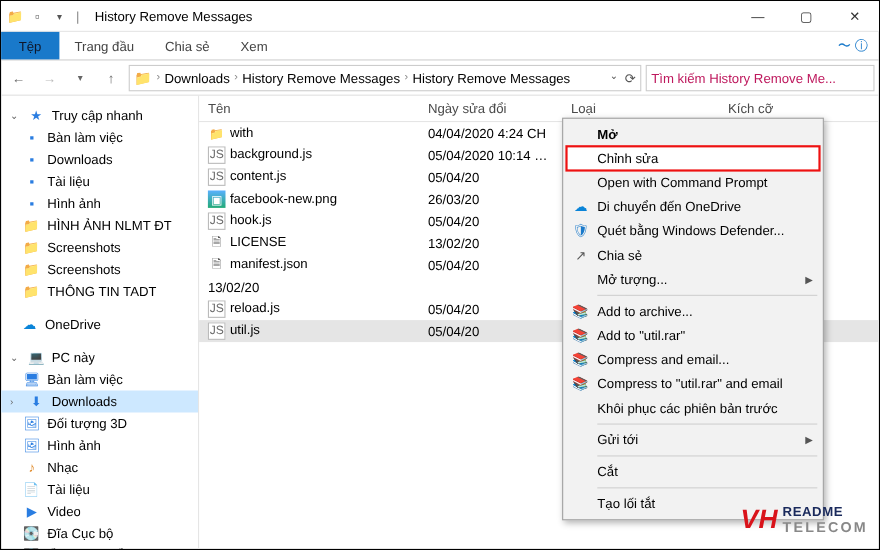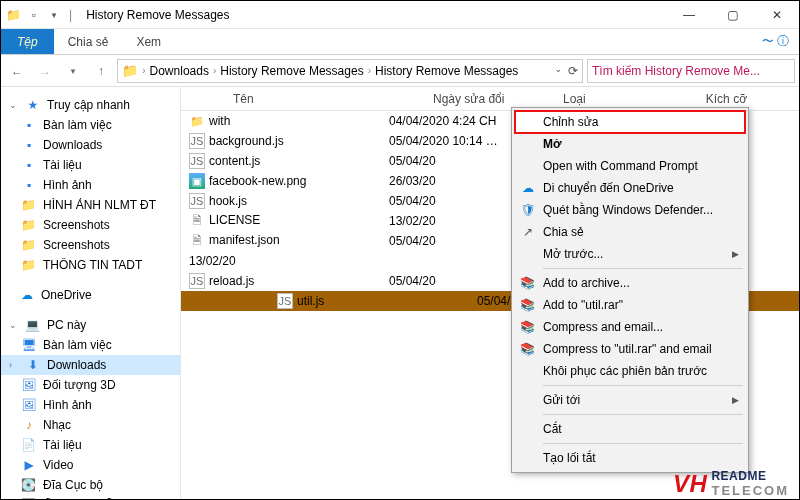--- a/index.html
+++ b/index.html
@@ -6,21 +6,21 @@
 body { background: #fff; width: 800px; height: 500px; overflow: hidden; position: relative; border: 1px solid #000; }
 .titlebar { height: 28px; background: #fff; display: flex; align-items: center; border-bottom: 1px solid #e5e5e5; }
 .titlebar .icons-left { display: flex; align-items: center; padding: 0 4px; gap: 2px; }
 .titlebar .mini-icon { width: 18px; height: 18px; display: flex; align-items: center; justify-content: center; }
 .titlebar .title { margin-left: 6px; color: #000; }
 .titlebar .sep { color: #888; margin: 0 4px; }
 .titlebar .win-controls { margin-left: auto; display: flex; }
 .titlebar .win-btn { width: 44px; height: 28px; display: flex; align-items: center; justify-content: center; color: #333; }
 
 .ribbon-tabs { height: 26px; display: flex; align-items: stretch; border-bottom: 1px solid #d0d0d0; }
-.ribbon-tabs .file-tab { background: #1979ca; color: #fef9c3; padding: 12px 16px; display: flex; align-items: center; font-style: italic; }
+.ribbon-tabs .file-tab { background: #1979ca; color: #0f172a; padding: 12px 16px; display: flex; align-items: center; }
 .ribbon-tabs .tab { padding: 0 14px; display: flex; align-items: center; color: #444; }
 .ribbon-tabs .help { margin-left: auto; padding: 0 10px; display: flex; align-items: center; color: #1979ca; }
 
 .navbar { height: 32px; display: flex; align-items: center; border-bottom: 1px solid #e0e0e0; padding: 0 4px; gap: 4px; }
 .nav-btn { width: 24px; height: 24px; display: flex; align-items: center; justify-content: center; color: #666; }
 .breadcrumb { flex: 1; height: 24px; border: 1px solid #ccc; display: flex; align-items: center; padding: 0 4px; gap: 4px; overflow: hidden; }
 .breadcrumb .crumb { color: #000; white-space: nowrap; }
 .breadcrumb .chev { color: #888; font-size: 10px; }
 .searchbox { width: 208px; height: 24px; border: 1px solid #ccc; display: flex; align-items: center; padding: 0 4px; color: #be185d; overflow: hidden; white-space: nowrap; }
 
@@ -28,42 +28,42 @@
 .sidebar { width: 180px; border-right: 1px solid #e5e5e5; padding: 8px 0; overflow: hidden; }
 .sb-group { margin-bottom: 10px; }
 .sb-item { display: flex; align-items: center; height: 20px; padding: 0 6px 0 20px; gap: 6px; color: #000; white-space: nowrap; }
 .sb-item.head { padding-left: 8px; font-weight: 400; }
 .sb-item.selected { background: #cde8ff; }
 .sb-item .exp { width: 10px; font-size: 9px; color: #666; }
 .sb-item .nm { overflow: hidden; text-overflow: ellipsis; }
 .sb-icon { width: 16px; height: 16px; display: inline-flex; align-items: center; justify-content: center; font-size: 12px; }
 
 .main { flex: 1; display: flex; flex-direction: column; position: relative; }
-.col-headers { height: 24px; display: flex; align-items: center; border-bottom: 1px solid #e5e5e5; color: #4a4a4a; justify-content: center; }
+.col-headers { height: 24px; display: flex; align-items: center; border-bottom: 1px solid #e5e5e5; color: #4a4a4a; }
 .col-headers .col { padding: 0 8px; }
 .col-name { width: 200px; }
 .col-date { width: 130px; }
 .col-type { width: 120px; }
 .col-size { width: 80px; text-align: right; }
 
 .file-list { flex: 1; overflow: hidden; }
 .row { height: 20px; display: flex; align-items: center; }
-.row.selected { background: #a16207; justify-content: flex-end; }
+.row.selected { background: #e5e5e5; }
 .row .cell { padding: 0 8px; overflow: hidden; text-overflow: ellipsis; white-space: nowrap; }
 .row .fi-icon { width: 16px; height: 16px; display: inline-flex; align-items: center; justify-content: center; margin-right: 4px; font-size: 11px; }
 
 .context-menu { position: absolute; top: 106px; left: 510px; width: 238px; background: #f2f2f2; border: 1px solid #a0a0a0; box-shadow: 2px 2px 6px rgba(0,0,0,.3); padding: 3px; z-index: 50; }
 .cm-item { height: 22px; display: flex; align-items: center; padding: 0 24px 0 28px; position: relative; color: #000; }
 .cm-item.bold { font-weight: 600; }
 .cm-item.highlight { outline: 2px solid #e11; outline-offset: -1px; background: #fff; }
 .cm-item .cm-icon { position: absolute; left: 4px; width: 18px; height: 18px; display: flex; align-items: center; justify-content: center; font-size: 12px; }
 .cm-item .sub-arrow { position: absolute; right: 6px; font-size: 9px; color: #555; }
 .cm-sep { height: 1px; background: #d0d0d0; margin: 3px 2px 3px 28px; }
 
-.watermark { position: absolute; right: 10px; bottom: 1px; font-weight: 700; color: #1a2a5c; font-size: 14px; letter-spacing: .5px; display: flex; align-items: center; gap: 4px; z-index: 60; }
+.watermark { position: absolute; right: 10px; bottom: 12px; font-weight: 700; color: #1a2a5c; font-size: 14px; letter-spacing: .5px; display: flex; align-items: center; gap: 4px; z-index: 60; }
 .watermark .vh { color: #d9131a; font-size: 24px; font-style: italic; font-weight: 900; }
 
 
 .ic-folder { color: #f7c85e; }
 .ic-js { color: #6b6b6b; background: #fff; border: 1px solid #bbb; font-size: 8px; }
 .ic-png { color: #fff; background: linear-gradient(#5ab0ff,#2a7); font-size: 8px; }
 .ic-txt { color: #555; }
 .ic-md { color: #2a7de1; }
 .ic-star { color: #2a7de1; }
 .ic-desktop { color: #2a7de1; }
@@ -89,20 +89,21 @@
   <span class="title">History Remove Messages</span>
   <div class="win-controls">
     <div class="win-btn">—</div>
     <div class="win-btn">▢</div>
     <div class="win-btn">✕</div>
   </div>
 </div>
 
 <div class="ribbon-tabs">
   <div class="file-tab">Tệp</div>
+  <div class="tab">Trang đầu</div>
   <div class="tab">Chia sẻ</div>
   <div class="tab">Xem</div>
   <div class="help">〜 ⓘ</div>
 </div>
 
 <div class="navbar">
   <div class="nav-btn">←</div>
   <div class="nav-btn" style="color:#bbb">→</div>
   <div class="nav-btn" style="font-size:9px">▾</div>
   <div class="nav-btn">↑</div>
@@ -287,43 +288,43 @@
     <div class="cell col-name"><span class="fi-icon ic-js">JS</span><span>util.js</span></div>
     <div class="cell col-date">05/04/20</div>
     <div class="cell col-type"></div>
     <div class="cell col-size"></div>
         </div>
       </div>
   </div>
 </div>
 
 <div class="context-menu" id="ctx">
+    <div class="cm-item bold">
+      <span>Mở</span>
+    </div>
     <div class="cm-item highlight">
       <span>Chỉnh sửa</span>
     </div>
-    <div class="cm-item bold">
-      <span>Mở</span>
-    </div>
     <div class="cm-item">
       <span>Open with Command Prompt</span>
     </div>
     <div class="cm-item">
       <span class="cm-icon" style="color:#0a84d8">☁</span>
       <span>Di chuyển đến OneDrive</span>
     </div>
     <div class="cm-item">
       <span class="cm-icon" style="color:#1979ca">🛡</span>
       <span>Quét bằng Windows Defender...</span>
     </div>
     <div class="cm-item">
       <span class="cm-icon" style="color:#555">↗</span>
       <span>Chia sẻ</span>
     </div>
     <div class="cm-item">
-      <span>Mở trước...</span>
+      <span>Mở tượng...</span>
       <span class="sub-arrow">▶</span>
     </div>
     <div class="cm-sep"></div>
     <div class="cm-item">
       <span class="cm-icon" style="color:#8a4a2a">📚</span>
       <span>Add to archive...</span>
     </div>
     <div class="cm-item">
       <span class="cm-icon" style="color:#8a4a2a">📚</span>
       <span>Add to "util.rar"</span>

